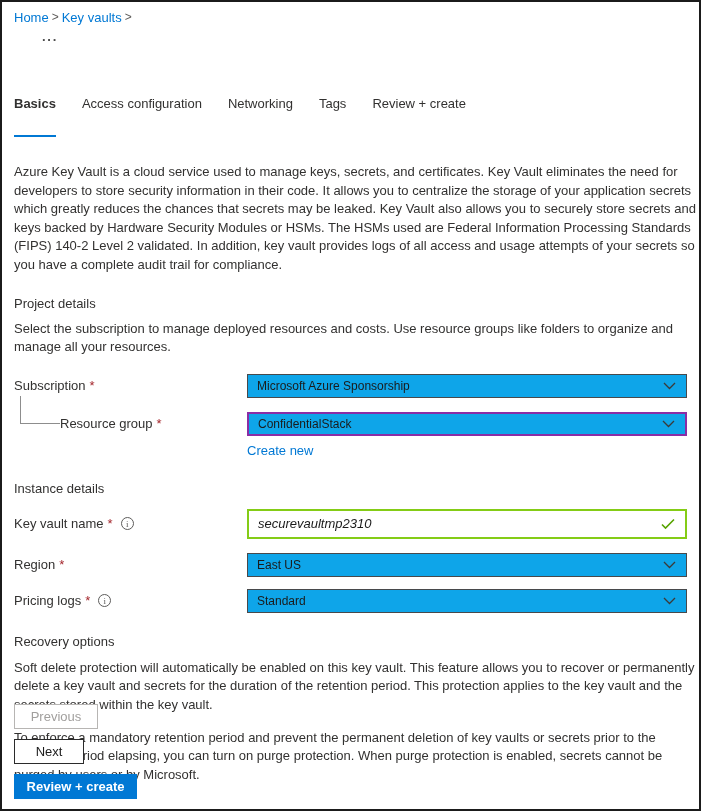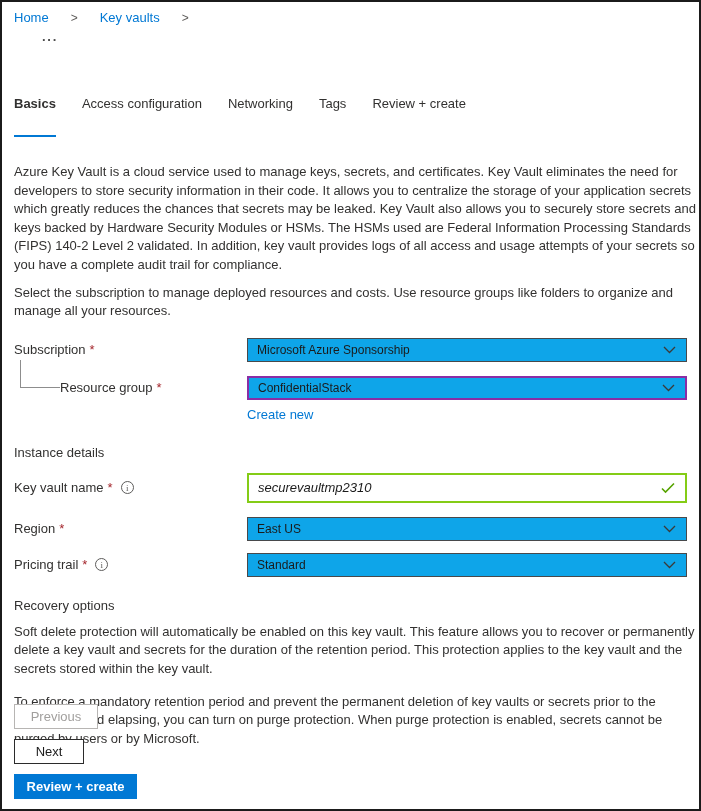--- a/index.html
+++ b/index.html
@@ -7,21 +7,21 @@
   body { font-family: "Liberation Sans", sans-serif; color:#201f1e; background:#fff; }
   .page {
     position: relative;
     width: 701px; height: 811px;
     background: #fff;
     border: 2px solid #1b1b1b;
     padding: 8px 12px 10px 12px;
     overflow: hidden;
   }
   
-  .breadcrumb { font-size: 13px; display:flex; align-items:center; gap:22px; }
+  .breadcrumb { font-size: 13px; display:flex; gap:3px; }
   .crumb { color:#0078d4; cursor:pointer; }
   .crumb-sep { color:#605e5c; font-size:12px; }
   
   .title-row { display:flex; align-items:center; margin-top:7px; }
   .page-title { font-size:24px; font-weight:700; color:#1b1b1b; letter-spacing:0.2px; }
   .more-dots { margin-left:28px; color:#4a4a4a; font-size:13px; font-weight:700; letter-spacing:1px; cursor:pointer; }
   
   .tabs { display:flex; margin-top:49px; border-bottom:1px solid transparent; }
   .tab { font-size:13px; color:#323130; padding:0 0 24px 0; margin-right:26px; cursor:pointer; border-bottom:2px solid transparent; }
   .tab.active { font-weight:700; border-bottom:2px solid #0078d4; }
@@ -87,20 +87,21 @@
   <div class="tabs">
     <div class="tab active">Basics</div>
     <div class="tab">Access configuration</div>
     <div class="tab">Networking</div>
     <div class="tab">Tags</div>
     <div class="tab">Review + create</div>
   </div>
 
   <div class="para intro">Azure Key Vault is a cloud service used to manage keys, secrets, and certificates. Key Vault eliminates the need for developers to store security information in their code. It allows you to centralize the storage of your application secrets which greatly reduces the chances that secrets may be leaked. Key Vault also allows you to securely store secrets and keys backed by Hardware Security Modules or HSMs. The HSMs used are Federal Information Processing Standards (FIPS) 140-2 Level 2 validated. In addition, key vault provides logs of all access and usage attempts of your secrets so you have a complete audit trail for compliance.</div>
 
+  <div class="section-title">Project details</div>
   <div class="para section-desc">Select the subscription to manage deployed resources and costs. Use resource groups like folders to organize and manage all your resources.</div>
 
   <div class="form-row" style="margin-top:17px;">
     <div class="field-label">
       <span>Subscription</span>
       <span class="req">*</span>
     </div>
     <div class="control">
       <span>Microsoft Azure Sponsorship</span>
       <span class="chevron">
@@ -159,21 +160,21 @@
       <span class="chevron">
         <svg width="13" height="8" viewBox="0 0 13 8">
             <polyline points="1,1 6.5,6.5 12,1" fill="none" stroke="#3b3a39" stroke-width="1.3"></polyline>
           </svg>
       </span>
     </div>
   </div>
 
   <div class="form-row" style="margin-top:12px;">
     <div class="field-label">
-      <span>Pricing trail</span>
+      <span>Pricing logs</span>
       <span class="req">*</span>
       <span class="info-icon">i</span>
     </div>
     <div class="control">
       <span>Standard</span>
       <span class="chevron">
         <svg width="13" height="8" viewBox="0 0 13 8">
             <polyline points="1,1 6.5,6.5 12,1" fill="none" stroke="#3b3a39" stroke-width="1.3"></polyline>
           </svg>
       </span>

